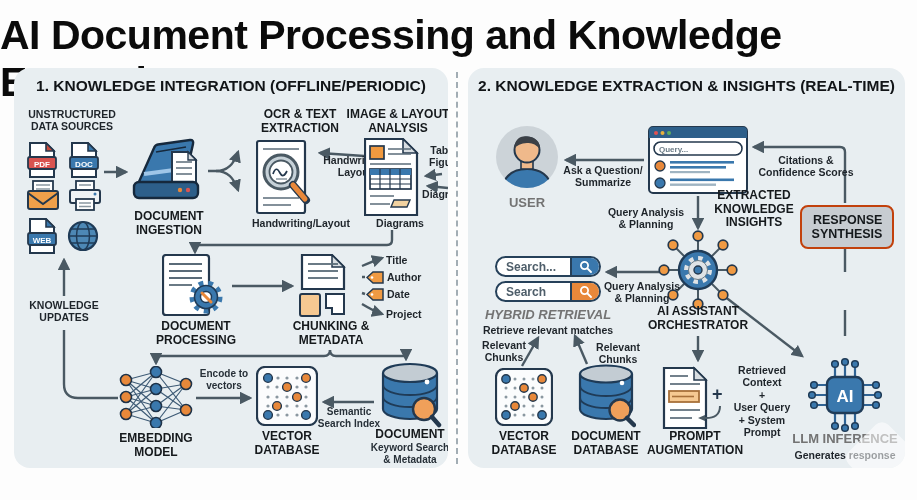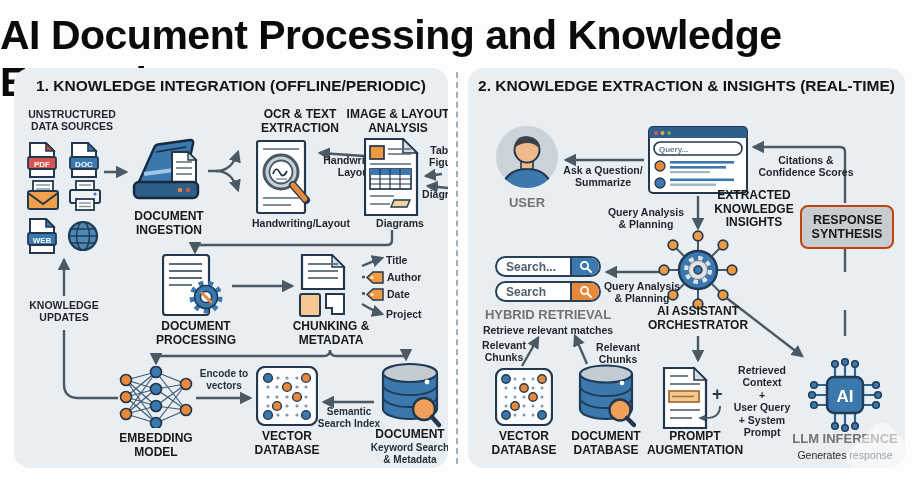--- a/index.html
+++ b/index.html
@@ -416,21 +416,21 @@
       <span class="ptxt">Search</span>
       <span class="cap cap-orange">
         <svg width="13" height="13">
           <circle cx="5.5" cy="5.5" r="3.6" fill="none" stroke="#fff" stroke-width="1.8"></circle>
           <line x1="8.5" y1="8.5" x2="12" y2="12" stroke="#fff" stroke-width="1.8" stroke-linecap="round"></line>
         </svg>
       </span>
     </div>
     <div class="abs sm prl" style="left:134px;top:212px;width:80px;">Query Analysis
 &amp; Planning</div>
-    <div class="abs lbl13" style="left:8px;top:240px;width:144px;">HYBRID RETRIEVAL</div>
+    <div class="abs lbl13" style="left:8px;top:240px;width:144px;font-style:italic;">HYBRID RETRIEVAL</div>
     <div class="abs sm" style="left:2px;top:256px;width:156px;">Retrieve relevant matches</div>
     <div class="abs sm prl" style="left:8px;top:271px;width:56px;">Relevant
 Chunks</div>
     <div class="abs sm prl" style="left:122px;top:273px;width:56px;">Relevant
 Chunks</div>
 
     <svg class="abs" style="left:27px;top:300px;" width="58" height="58">
       <rect x="1" y="1" width="56" height="56" rx="8" fill="#fbfcfd" stroke="#24384d" stroke-width="2.2"></rect>
       <g stroke="#24384d" stroke-width="1.4">
         <circle cx="11" cy="11" r="4.2" fill="#3a78ad"></circle>
@@ -525,18 +525,18 @@
           <circle cx="6" cy="39" r="3.3"></circle>
           <circle cx="8" cy="49" r="3.3"></circle>
         <circle cx="70" cy="29" r="3.3"></circle>
           <circle cx="72" cy="39" r="3.3"></circle>
           <circle cx="70" cy="49" r="3.3"></circle>
       </g>
       <rect x="21" y="21" width="36" height="36" rx="7" fill="#3a78ad" stroke="#1f3b57" stroke-width="2.4"></rect>
       <text x="39" y="45.5" text-anchor="middle" font-size="17" font-weight="700" fill="#fff">AI</text>
     </svg>
     <div class="abs lbl13" style="left:310px;top:364px;width:134px;">LLM INFERENCE</div>
-    <div class="abs sm" style="left:310px;top:381px;width:134px;font-weight:400;">Generates response</div>
+    <div class="abs sm" style="left:310px;top:381px;width:134px;font-weight:700;">Generates response</div>
 
     <div class="abs wm" style="left:386px;top:362px;"></div>
   </div>
 
 </div>
 
 </body></html>

